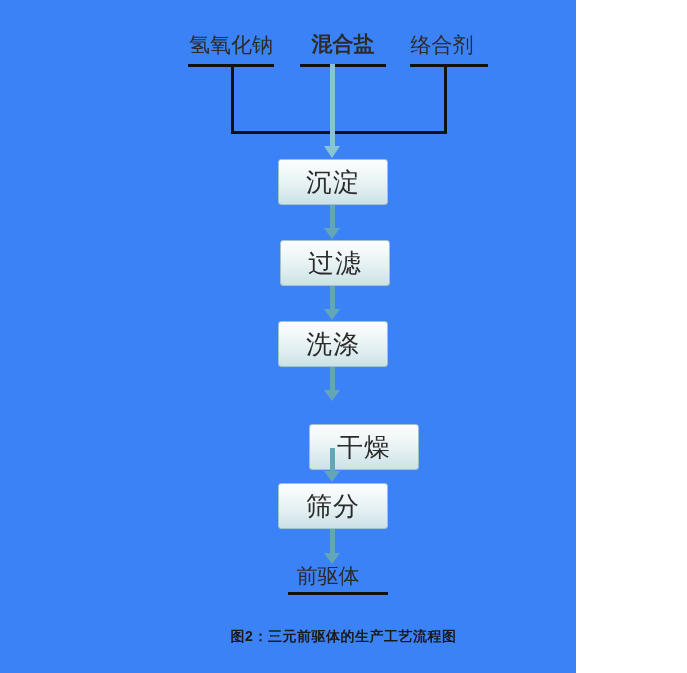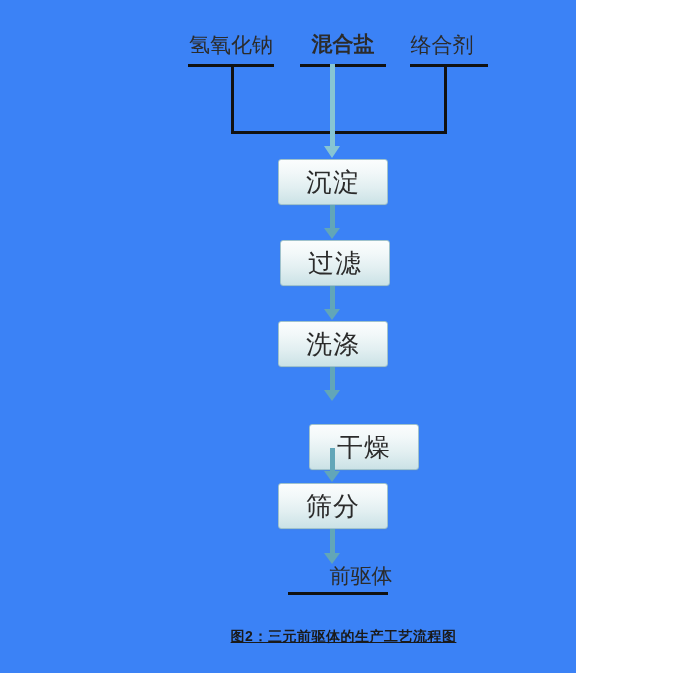--- a/index.html
+++ b/index.html
@@ -149,18 +149,18 @@
   <div class="proc-box" style="left:278px; top:424px;margin-left:31px;">干燥</div>
 
   <div class="arrow-shaft link-shaft" style="left:330px; top:448px; height:25px;"></div>
   <div class="arrow-head link-head" style="left:324px; top:471px;"></div>
 
   <div class="proc-box" style="left:278px; top:483px;text-align:right;">筛分</div>
 
   <div class="arrow-shaft link-shaft" style="left:330px; top:529px; height:26px;"></div>
   <div class="arrow-head link-head" style="left:324px; top:553px;"></div>
 
-  <div class="output-label" style="left:306px; top:562px; width:110px;">前驱体</div>
+  <div class="output-label" style="left:273px; top:562px; width:110px;">前驱体</div>
   <div class="output-rule" style="left:288px; top:592px; width:100px;"></div>
 
-  <div class="caption" style="top:628px;text-decoration:underline;">图2：三元前驱体的生产工艺流程图</div>
+  <div class="caption" style="top:628px;">图2：三元前驱体的生产工艺流程图</div>
 
 </div>
 
 </body></html>

